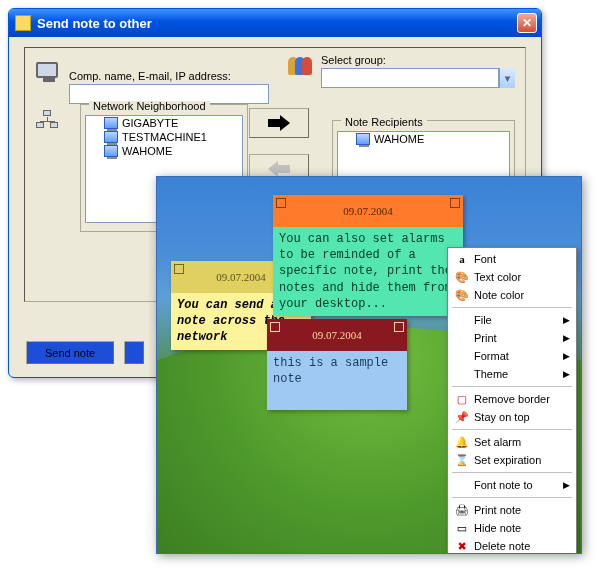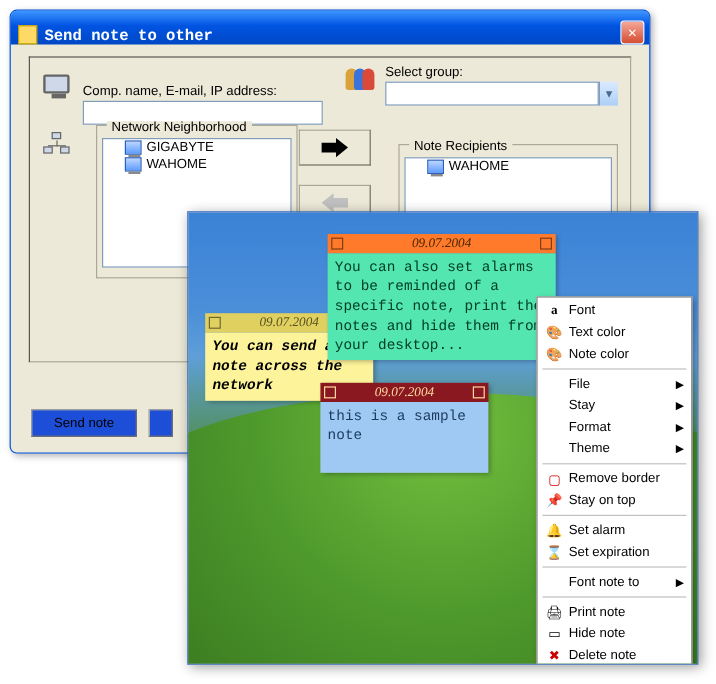--- a/index.html
+++ b/index.html
@@ -1,20 +1,20 @@
 <!DOCTYPE html>
 <html><head>
 <meta charset="utf-8">
 <style>
 * { box-sizing: border-box; margin: 0; padding: 0; }
 body { font-family: Tahoma, sans-serif; font-size: 11px; background: #fff; width: 597px; height: 570px; position: relative; overflow: hidden; }
 
 
 .dialog { position: absolute; left: 8px; top: 8px; width: 534px; height: 370px; background: #ece9d8; border: 1px solid #0054e3; border-radius: 6px; box-shadow: 2px 2px 6px rgba(0,0,0,.3); }
-.titlebar { height: 28px; background: linear-gradient(180deg, #3d95ff 0%, #0053e1 45%, #0048c5 100%); border-radius: 5px 5px 0 0; display: flex; align-items: flex-end; padding: 0 4px 0 6px; color: #fff; font-size: 13px; font-weight: bold; font-family: Liberation Mono, monospace; }
+.titlebar { height: 28px; background: linear-gradient(180deg, #3d95ff 0%, #0053e1 45%, #0048c5 100%); border-radius: 5px 5px 0 0; display: flex; align-items: center; padding: 0 4px 0 6px; color: #fff; font-size: 13px; font-weight: bold; }
 .titlebar .ticon { width: 16px; height: 16px; background: #ffd966; border: 1px solid #c4a000; margin-right: 6px; }
 .titlebar .title { flex: 1; }
 .closebtn { width: 20px; height: 20px; background: linear-gradient(180deg,#f5a89a,#d64d30); border: 1px solid #fff; border-radius: 3px; color: #fff; font-weight: bold; display: flex; align-items: center; justify-content: center; font-size: 12px; cursor: pointer; }
 .dialog-body { position: absolute; left: 5px; top: 32px; right: 5px; bottom: 5px; background: #ece9d8; }
 .inner { position: absolute; left: 10px; top: 6px; right: 10px; bottom: 70px; border: 1px inset #aca899; background: #ece9d8; }
 
 .label { color: #000; margin-bottom: 2px; }
 .txtinput { background: #fff; border: 1px solid #7f9db9; height: 20px; padding: 2px 4px; font-size: 11px; }
 .comboarrow { width: 16px; background: linear-gradient(180deg,#dbeaff,#aecff7); border-left: 1px solid #7f9db9; display: flex; align-items: center; justify-content: center; color: #4a6a8a; }
 .listbox { background: #fff; border: 1px solid #7f9db9; overflow: auto; }
@@ -39,21 +39,21 @@
 .net-icon .n { position: absolute; width: 8px; height: 6px; border: 1px solid #666; background: #cfd8e8; }
 .people-icon { display: flex; gap: -4px; }
 .person { width: 10px; height: 18px; border-radius: 5px 5px 2px 2px; display: inline-block; margin-left: -3px; }
 
 
 .desktop { position: absolute; left: 156px; top: 176px; width: 426px; height: 378px; border: 1px solid #3a6db7; background: linear-gradient(180deg,#3b82d6 0%, #4b8fd9 22%, #5e9fd8 32%, #4f8a35 56%, #3e7a28 100%); box-shadow: 2px 2px 10px rgba(0,0,0,.4); overflow: hidden; }
 .hill { position: absolute; left: -60px; right: -60px; top: 150px; height: 300px; background: radial-gradient(ellipse at 50% 10%, #73bf3e 0%, #4f9a2c 40%, #2f6b1c 100%); border-radius: 50% 50% 0 0 / 30% 30% 0 0; }
 
 
 .note { position: absolute; font-family: "Courier New", monospace; font-size: 12px; box-shadow: 2px 2px 4px rgba(0,0,0,.3); }
-.note .nhdr { height: 16px; display: flex; align-items: center; justify-content: center; font-family: Tahoma; font-size: 11px; position: relative; font-style: italic; }
+.note .nhdr { height: 32px; display: flex; align-items: center; justify-content: center; font-family: Tahoma; font-size: 11px; position: relative; }
 .note .nhdr .sq { position: absolute; width: 10px; height: 10px; top: 3px; border: 1px solid rgba(0,0,0,.5); }
 .note .nbody { padding: 4px 6px; line-height: 1.35; }
 
 .note.yellow .nhdr { background: #e0d060; color: #5a5420; }
 .note.yellow .nbody { background: #fdf39a; font-style: italic; font-weight: bold; color: #000; }
 .note.green .nhdr { background: #ff7a2a; color: #4a2600; }
 .note.green .nbody { background: #54e6b0; color: #004028; }
 .note.blue .nhdr { background: #8a1820; color: #ffd9a0; }
 .note.blue .nbody { background: #9fc9f2; color: #1a3a5e; }
 
@@ -110,20 +110,24 @@
 
       <div class="fieldset" style="position:absolute; left:44px; top:56px; width:168px; height:128px;">
         <span class="legend">Network Neighborhood</span>
         <div class="listbox listcontent" style="height:108px;">
           <div class="listitem">
               <span class="pcicon"></span>
               <span>GIGABYTE</span>
             </div>
           <div class="listitem">
               <span class="pcicon"></span>
+              <span>TESTMACHINE1</span>
+            </div>
+          <div class="listitem">
+              <span class="pcicon"></span>
               <span>WAHOME</span>
             </div>
         </div>
       </div>
 
       <div style="position:absolute; left:224px; top:60px; display:flex; flex-direction:column; gap:16px;">
         <div class="arrowbtn">
           <svg width="26" height="16">
               <polygon points="2,4 14,4 14,0 24,8 14,16 14,12 2,12" fill="#000"></polygon>
             </svg>
@@ -200,21 +204,21 @@
         <span>Note color</span>
       </div>
     <div class="msep"></div>
     <div class="mitem">
         <span class="micon"></span>
         <span>File</span>
         <span class="arrow">▶</span>
       </div>
     <div class="mitem">
         <span class="micon"></span>
-        <span>Stay</span>
+        <span>Print</span>
         <span class="arrow">▶</span>
       </div>
     <div class="mitem">
         <span class="micon"></span>
         <span>Format</span>
         <span class="arrow">▶</span>
       </div>
     <div class="mitem">
         <span class="micon"></span>
         <span>Theme</span>

